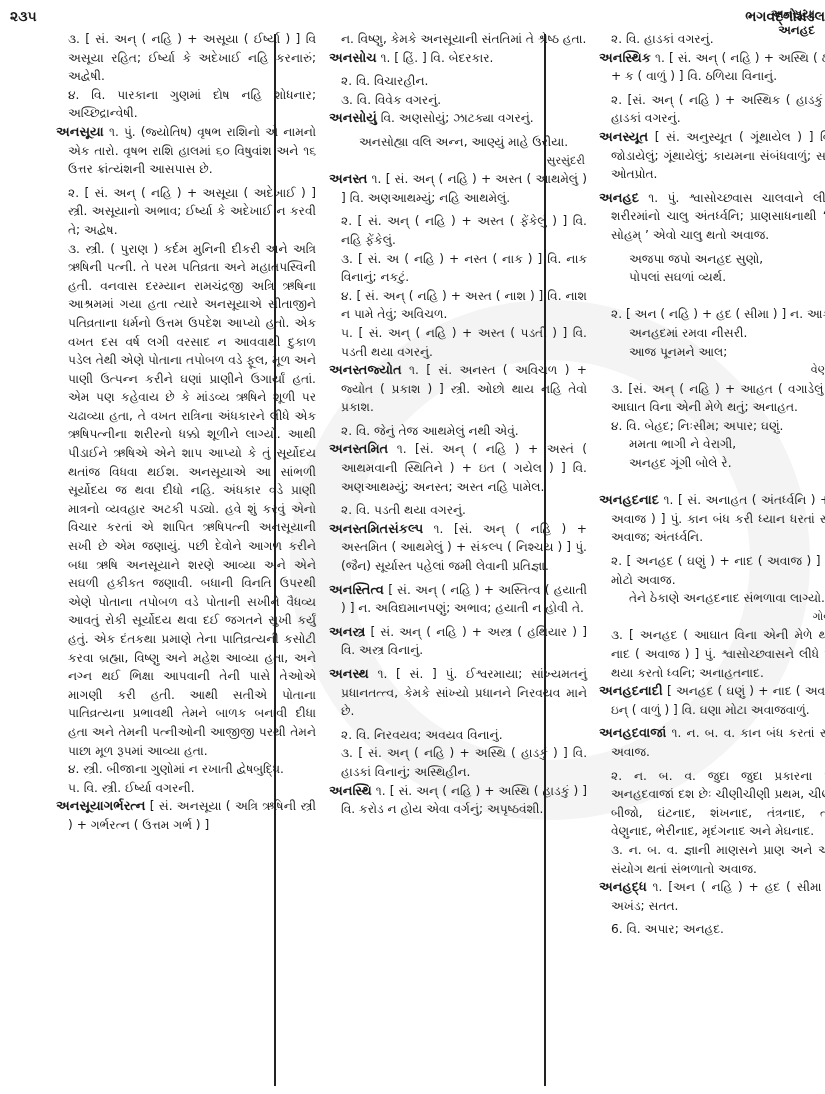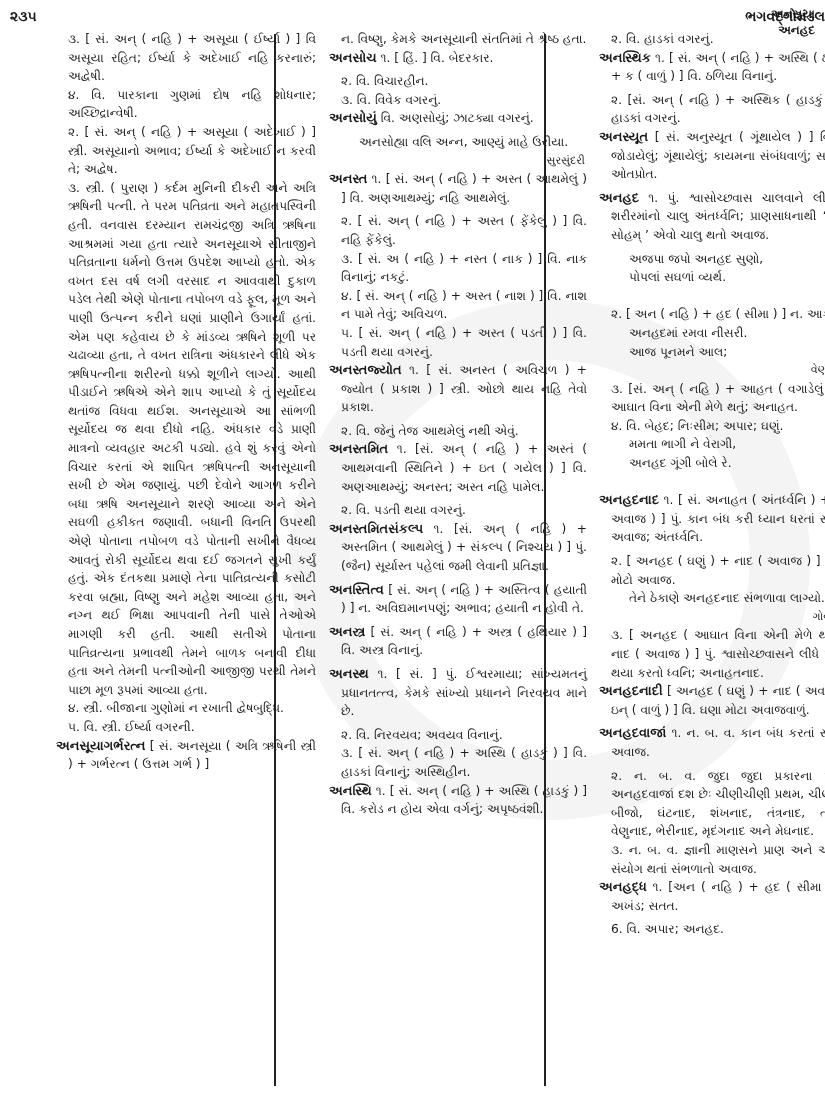--- a/index.html
+++ b/index.html
@@ -45,20 +45,21 @@
     </div>
   </div>
 
   <div class="divider d1"></div>
   <div class="divider d2"></div>
 
   <div class="cols">
     <div class="col col1" id="col-0">
         <p class="sense">૩. [ સં. અન્ ( નહિ ) + અસૂયા ( ઈર્ષ્યા ) ] વિ અસૂયા રહિત; ઈર્ષ્યા કે અદેખાઈ નહિ કરનારું; અદ્વેષી.</p>
         <p class="sense">૪. વિ. પારકાના ગુણમાં દોષ નહિ શોધનાર; અચ્છિદ્રાન્વેષી.</p>
+        <p class="entry"><span class="hw">અનસૂયા</span><span> ૧. પું. (જ્યોતિષ) વૃષભ રાશિનો એ નામનો એક તારો. વૃષભ રાશિ હાલમાં ૬૦ વિષુવાંશ અને ૧૬ ઉત્તર ક્રાંત્યંશની આસપાસ છે.</span></p>
         <p class="sense">૨. [ સં. અન્ ( નહિ ) + અસૂયા ( અદેખાઈ ) ] સ્ત્રી. અસૂયાનો અભાવ; ઈર્ષ્યા કે અદેખાઈ ન કરવી તે; અદ્વેષ.</p>
         <p class="sense">૩. સ્ત્રી. ( પુરાણ ) કર્દમ મુનિની દીકરી અને અત્રિ ઋષિની પત્ની. તે પરમ પતિવ્રતા અને મહાતપસ્વિની હતી. વનવાસ દરમ્યાન રામચંદ્રજી અત્રિ ઋષિના આશ્રમમાં ગયા હતા ત્યારે અનસૂયાએ સીતાજીને પતિવ્રતાના ધર્મનો ઉત્તમ ઉપદેશ આપ્યો હતો. એક વખત દસ વર્ષ લગી વરસાદ ન આવવાથી દુકાળ પડેલ તેથી એણે પોતાના તપોબળ વડે ફૂલ, મૂળ અને પાણી ઉત્પન્ન કરીને ઘણાં પ્રાણીને ઉગાર્યાં હતાં. એમ પણ કહેવાય છે કે માંડવ્ય ઋષિને શૂળી પર ચઢાવ્યા હતા, તે વખત રાત્રિના અંધકારને લીધે એક ઋષિપત્નીના શરીરનો ધક્કો શૂળીને લાગ્યો. આથી પીડાઈને ઋષિએ એને શાપ આપ્યો કે તું સૂર્યોદય થતાંજ વિધવા થઈશ. અનસૂયાએ આ સાંભળી સૂર્યોદય જ થવા દીધો નહિ. અંધકાર વડે પ્રાણી માત્રનો વ્યવહાર અટકી પડ્યો. હવે શું કરવું એનો વિચાર કરતાં એ શાપિત ઋષિપત્ની અનસૂયાની સખી છે એમ જણાયું. પછી દેવોને આગળ કરીને બધા ઋષિ અનસૂયાને શરણે આવ્યા અને એને સઘળી હકીકત જણાવી. બધાની વિનતિ ઉપરથી એણે પોતાના તપોબળ વડે પોતાની સખીને વૈધવ્ય આવતું રોકી સૂર્યોદય થવા દઈ જગતને સુખી કર્યું હતું. એક દંતકથા પ્રમાણે તેના પાતિવ્રત્યની કસોટી કરવા બ્રહ્મા, વિષ્ણુ અને મહેશ આવ્યા હતા, અને નગ્ન થઈ ભિક્ષા આપવાની તેની પાસે તેઓએ માગણી કરી હતી. આથી સતીએ પોતાના પાતિવ્રત્યના પ્રભાવથી તેમને બાળક બનાવી દીધા હતા અને તેમની પત્નીઓની આજીજી પરથી તેમને પાછા મૂળ રૂપમાં આવ્યા હતા.</p>
         <p class="sense">૪. સ્ત્રી. બીજાના ગુણોમાં ન રખાતી દ્વેષબુદ્ધિ.</p>
         <p class="sense">૫. વિ. સ્ત્રી. ઈર્ષ્યા વગરની.</p>
         <p class="entry"><span class="hw">અનસૂયાગર્ભરત્ન</span><span> [ સં. અનસૂયા ( અત્રિ ઋષિની સ્ત્રી ) + ગર્ભરત્ન ( ઉત્તમ ગર્ભ ) ]</span></p>
       </div>
     <div class="col col2" id="col-1">
         <p class="sense">ન. વિષ્ણુ, કેમકે અનસૂયાની સંતતિમાં તે શ્રેષ્ઠ હતા.</p>
         <p class="entry"><span class="hw">અનસોચ</span><span> ૧. [ હિં. ] વિ. બેદરકાર.</span></p>
         <p class="sense">૨. વિ. વિચારહીન.</p>

